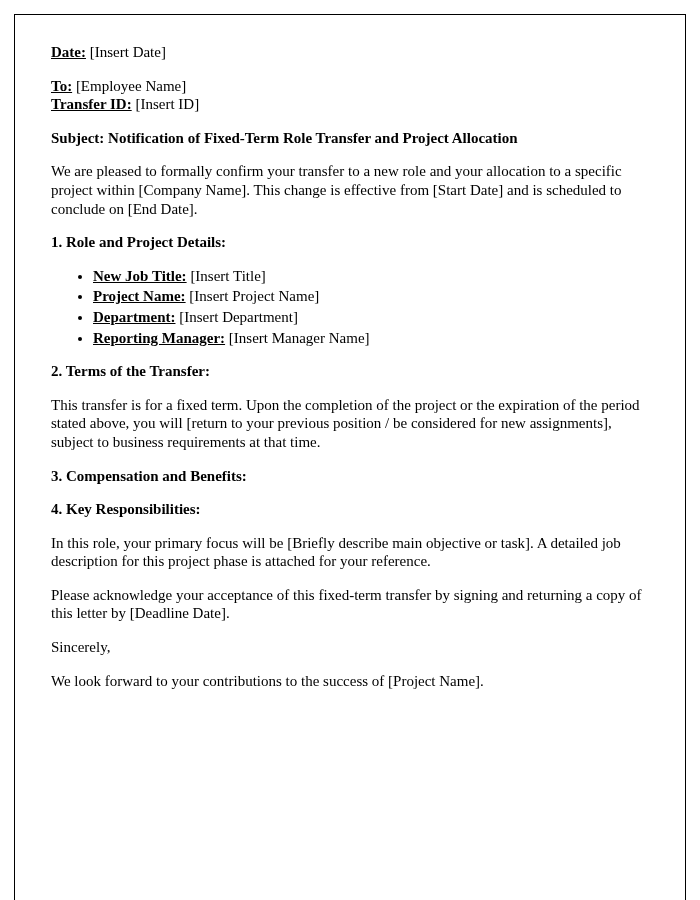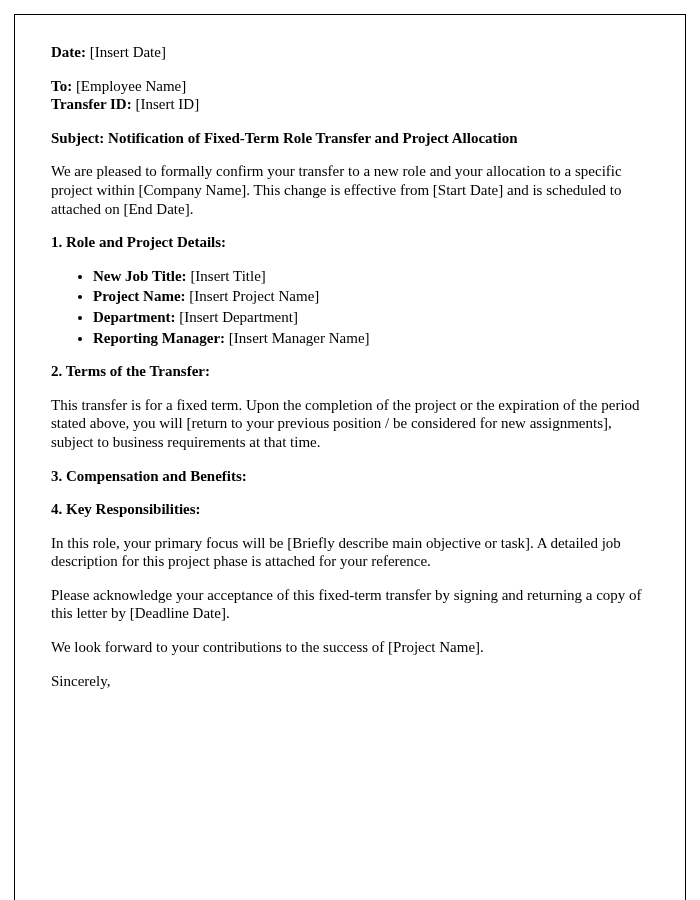--- a/index.html
+++ b/index.html
@@ -28,20 +28,21 @@
       margin: 0 0 15px 0;
     }
     .meta-group p {
       margin: 0;
     }
     .meta-group {
       margin: 0 0 15px 0;
     }
     .bold {
       font-weight: bold;
+      text-decoration: underline;
     }
     .heading {
       font-weight: bold;
       margin: 0 0 15px 0;
     }
     ul.detail-list {
       margin: 0 0 15px 0;
       padding-left: 42px;
       list-style-type: disc;
     }
@@ -57,21 +58,21 @@
   <p><span class="bold">Date:</span> <span>[Insert Date]</span></p>
 
   <div class="meta-group">
     <p><span class="bold">To:</span> <span>[Employee Name]</span></p>
     <p><span class="bold">Transfer ID:</span> <span>[Insert ID]</span></p>
   </div>
 
   <p class="heading">Subject: Notification of Fixed-Term Role Transfer and Project Allocation</p>
 
 
-  <p>We are pleased to formally confirm your transfer to a new role and your allocation to a specific project within [Company Name]. This change is effective from [Start Date] and is scheduled to attached on [End Date].</p>
+  <p>We are pleased to formally confirm your transfer to a new role and your allocation to a specific project within [Company Name]. This change is effective from [Start Date] and is scheduled to conclude on [End Date].</p>
 
   <p class="heading">1. Role and Project Details:</p>
 
   <ul class="detail-list">
     <li><span class="bold">New Job Title:</span> <span>[Insert Title]</span></li>
     <li><span class="bold">Project Name:</span> <span>[Insert Project Name]</span></li>
     <li><span class="bold">Department:</span> <span>[Insert Department]</span></li>
     <li><span class="bold">Reporting Manager:</span> <span>[Insert Manager Name]</span></li>
   </ul>
 
@@ -81,17 +82,17 @@
 
   <p class="heading">3. Compensation and Benefits:</p>
 
 
   <p class="heading">4. Key Responsibilities:</p>
 
   <p>In this role, your primary focus will be [Briefly describe main objective or task]. A detailed job description for this project phase is attached for your reference.</p>
 
   <p>Please acknowledge your acceptance of this fixed-term transfer by signing and returning a copy of this letter by [Deadline Date].</p>
 
+  <p>Sincerely,</p>
+
   <p>We look forward to your contributions to the success of [Project Name].</p>
-
-  <p>Sincerely,</p>
 
 </div>
 
 </body></html>

